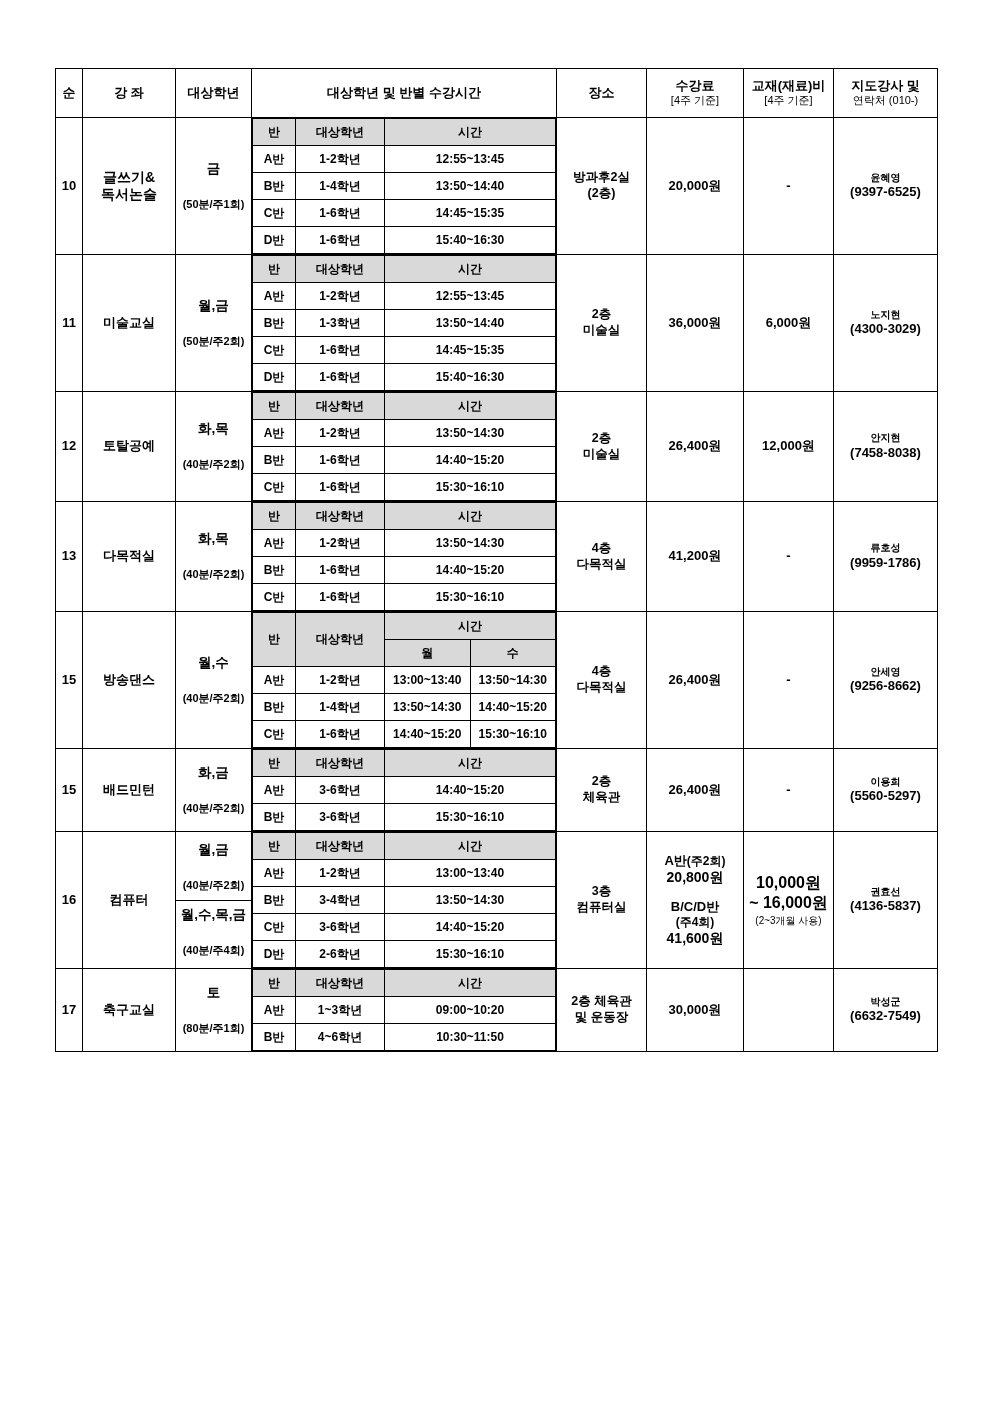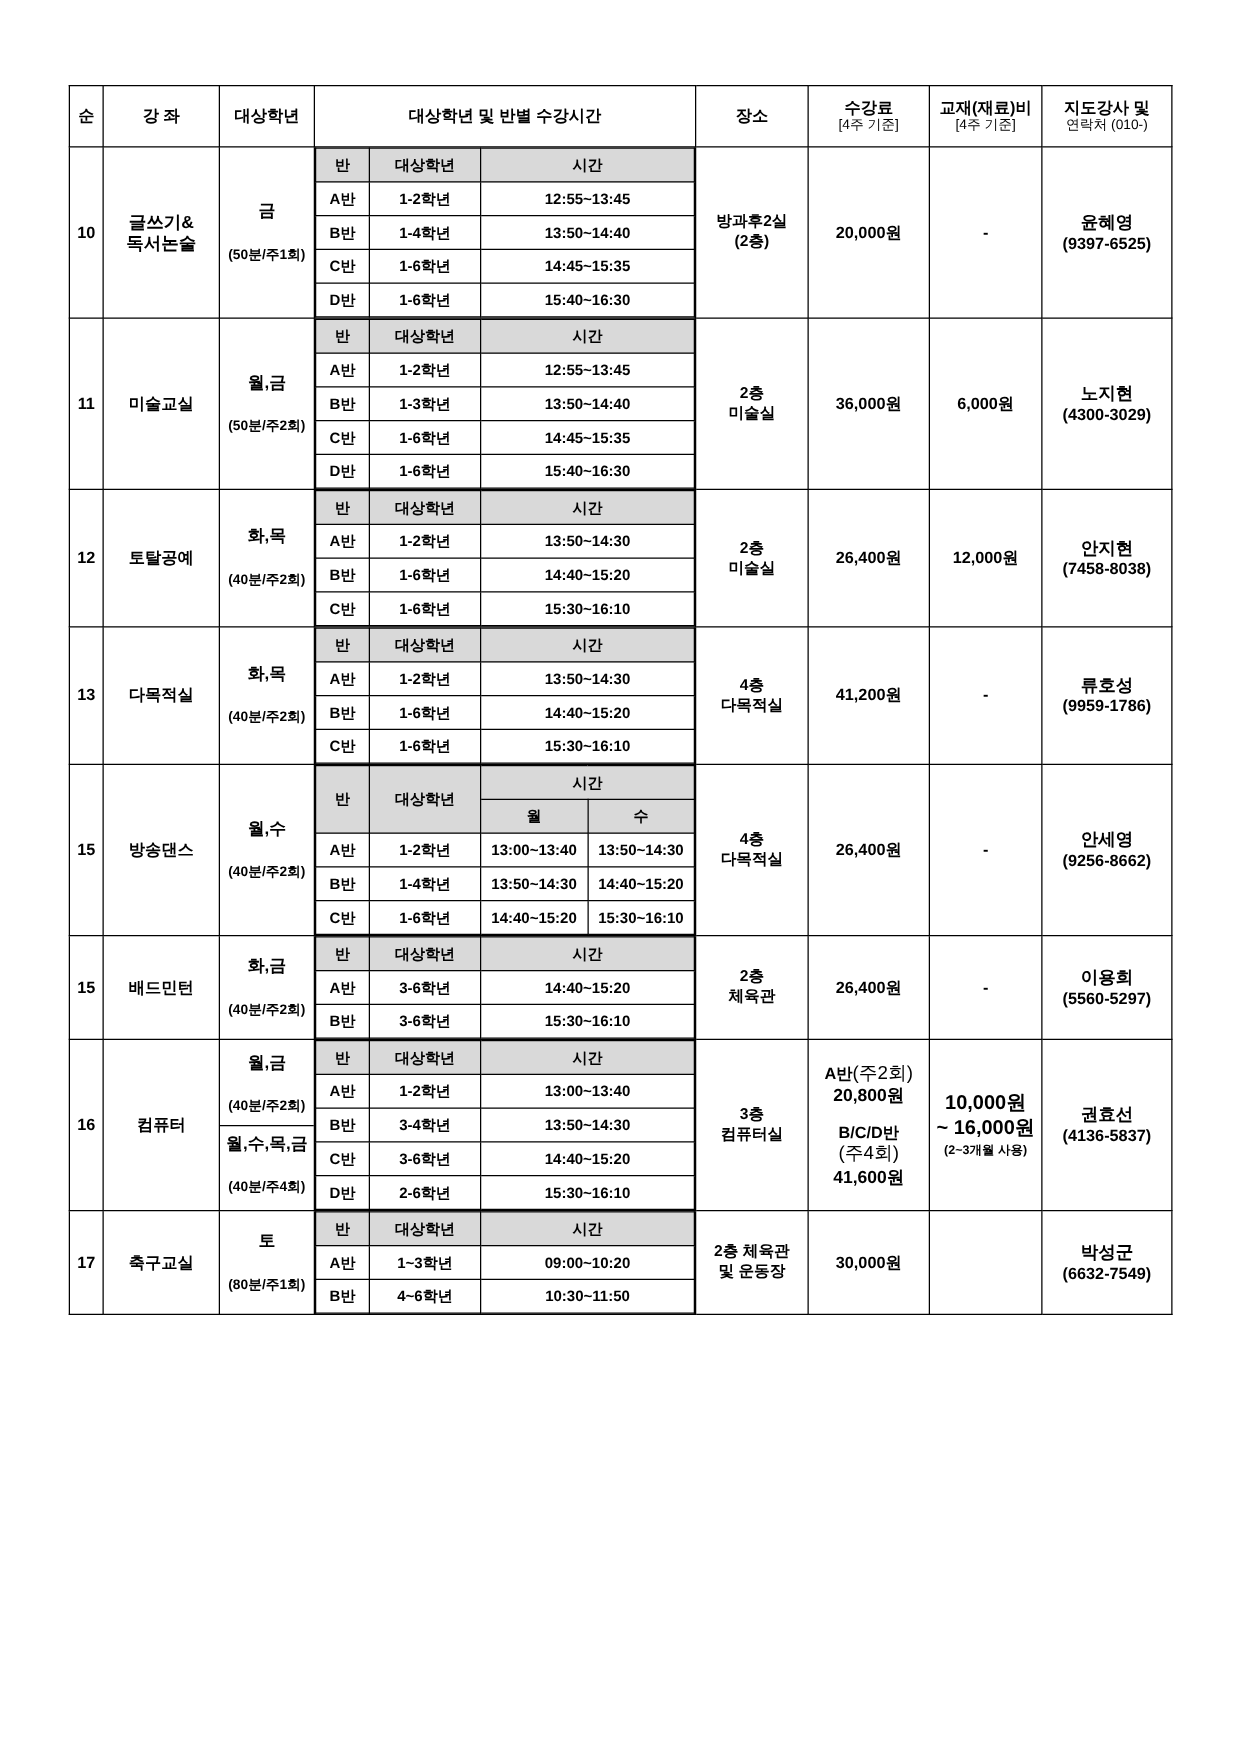--- a/index.html
+++ b/index.html
@@ -79,26 +79,26 @@
   td.grade { width: 88px; }
   td.time  { }
   td.t2    { width: 87px; font-size: 11.5px; }
 
   
   .days-main { font-size: 13.5px; font-weight: bold; }
   .days-sub { font-size: 11px; font-weight: bold; display:block; margin-top:20px;}
 
   .fee-main { font-size: 14px; font-weight: bold; }
   .fee-label { font-size: 13px; font-weight: bold; }
-  .fee-note { font-size: 15px; font-weight: normal; }
+  .fee-note { font-size: 12px; font-weight: bold; }
 
   .mat-line { font-size: 16px; font-weight: bold; }
-  .mat-note { font-size: 10px; font-weight: bold; display:block; margin-top:2px;}
-
-  .teacher-name { font-size: 14px; font-weight: bold; display:block;}
+  .mat-note { font-size: 10px; font-weight: normal; display:block; margin-top:2px;}
+
+  .teacher-name { font-size: 10px; font-weight: bold; display:block;}
   .teacher-phone { font-size: 13px; font-weight: bold; display:block; margin-top:0;}
 
   .place-line { font-size: 12.5px; font-weight: bold; display:block; }
   .subject { font-size: 14px; font-weight: bold; }
   .no-cell { font-size: 14px; font-weight: bold; }
 
   
   .split-top, .split-bot {
     height: 50%;
     display: flex;

